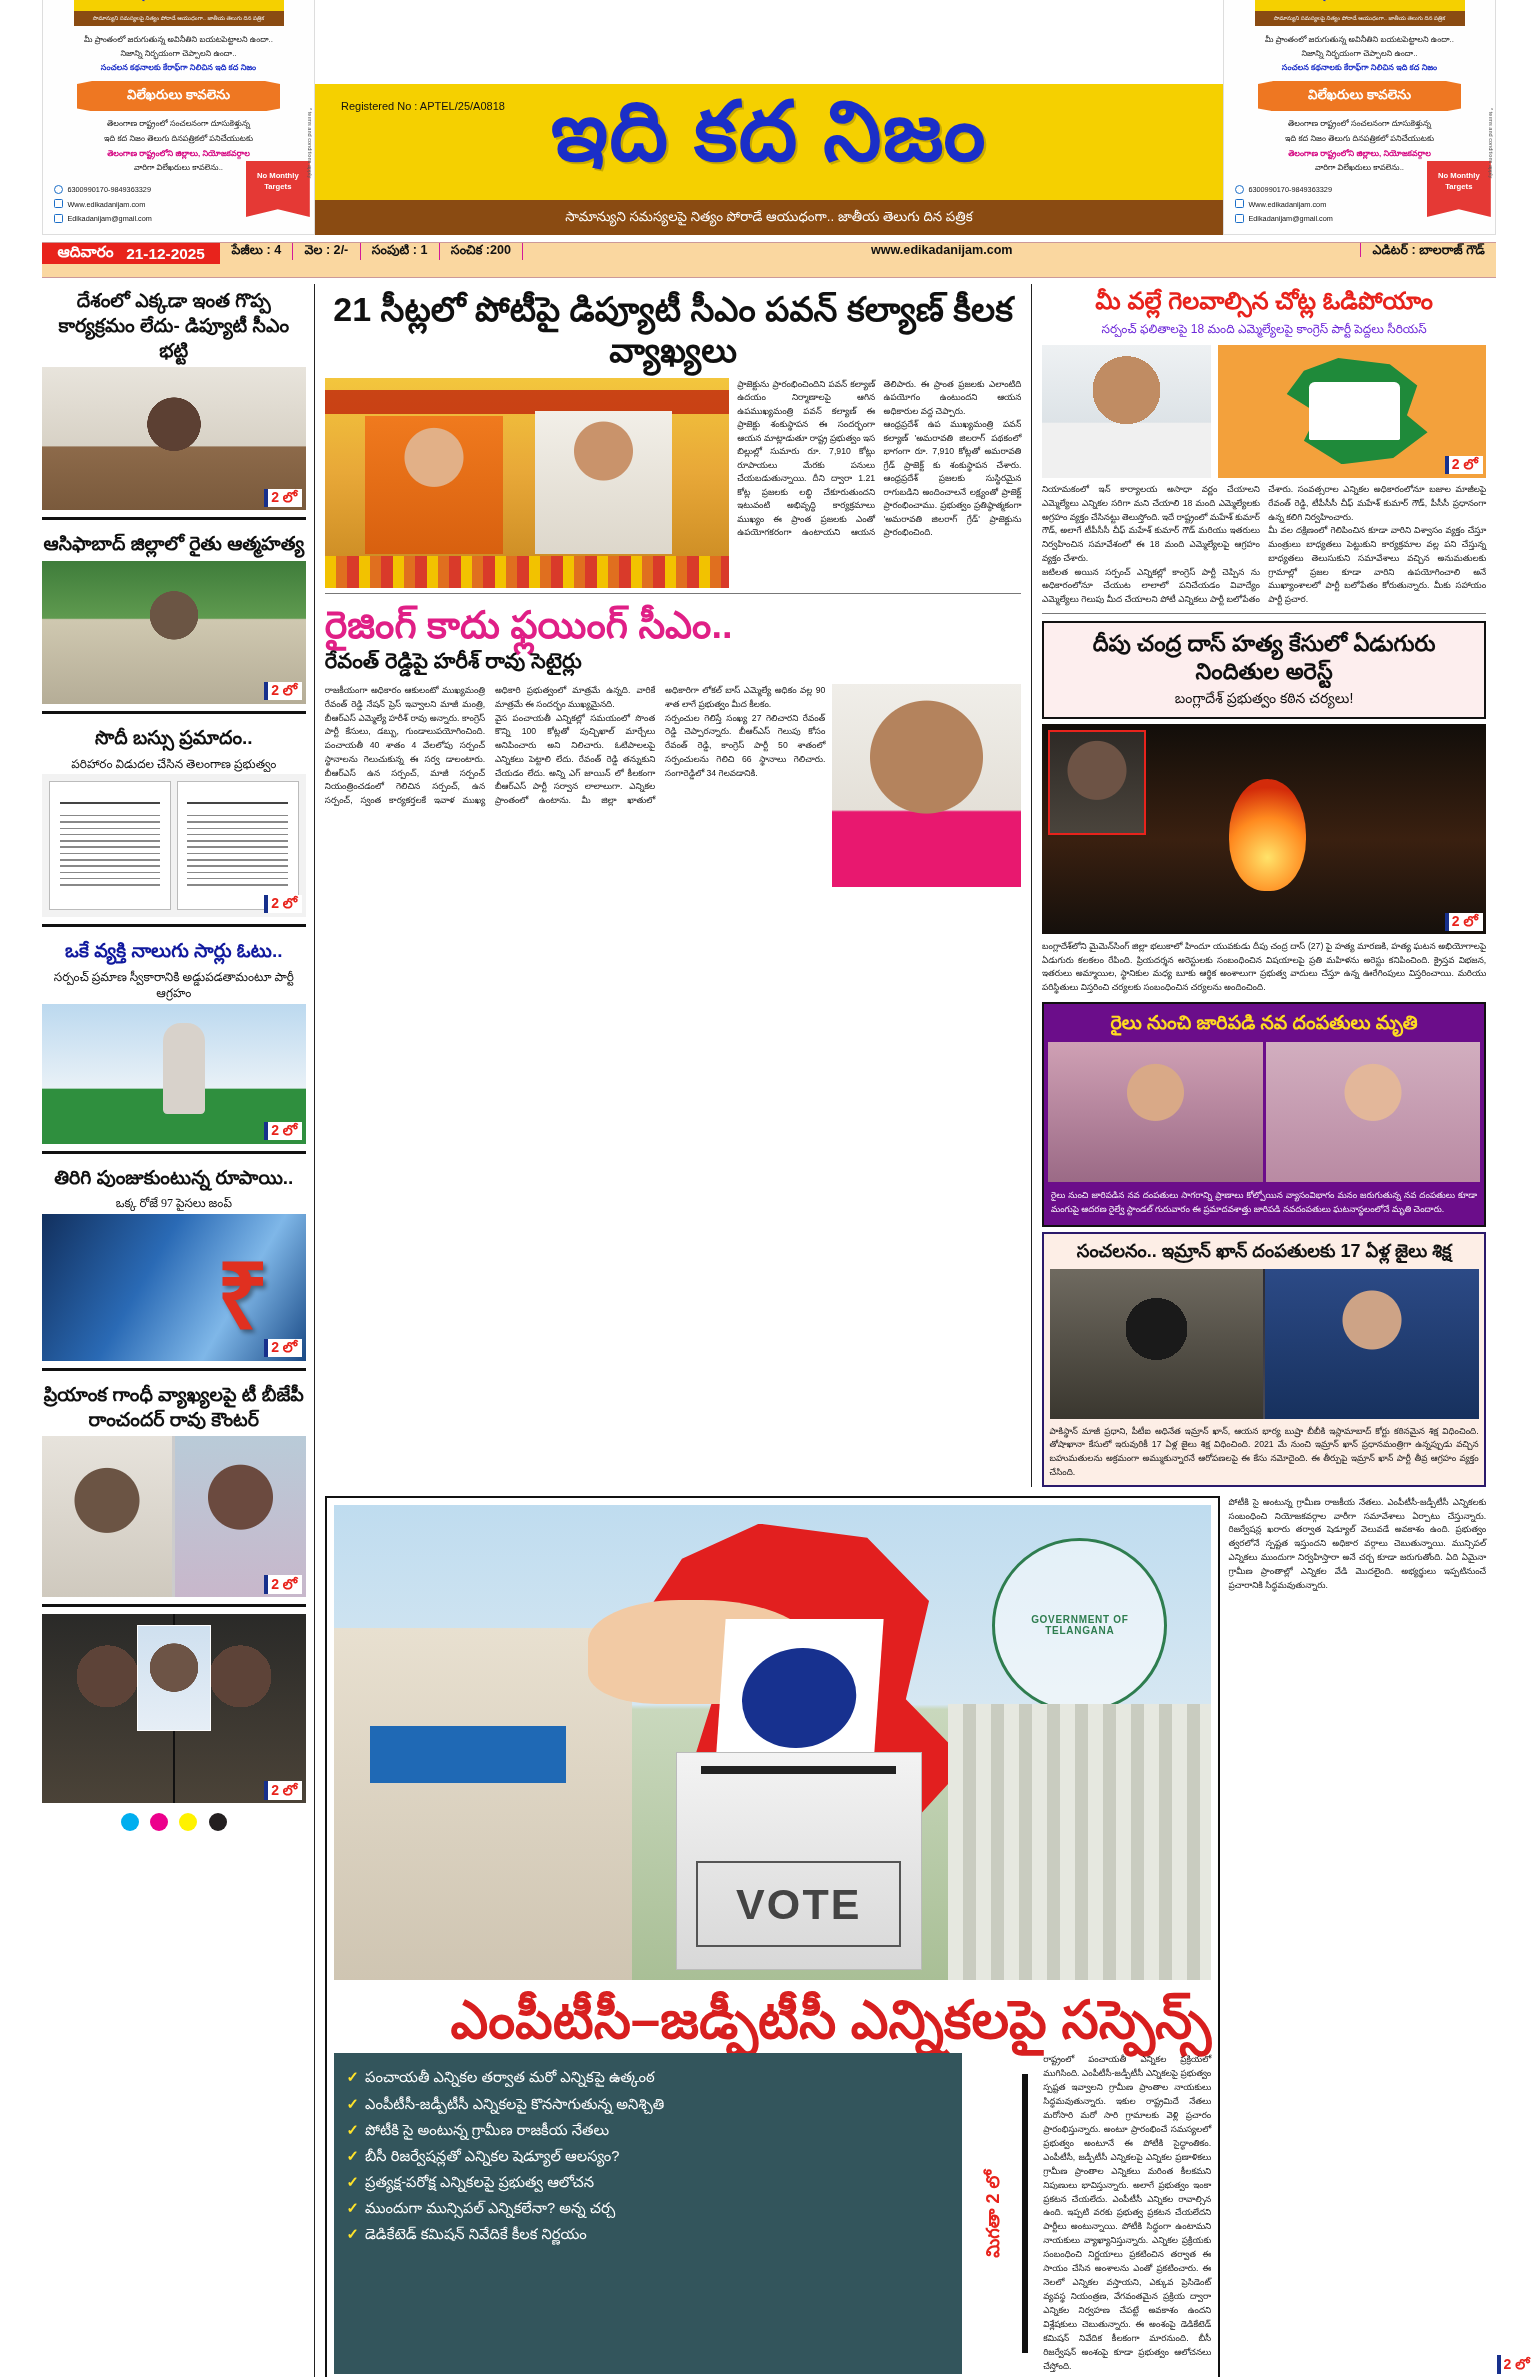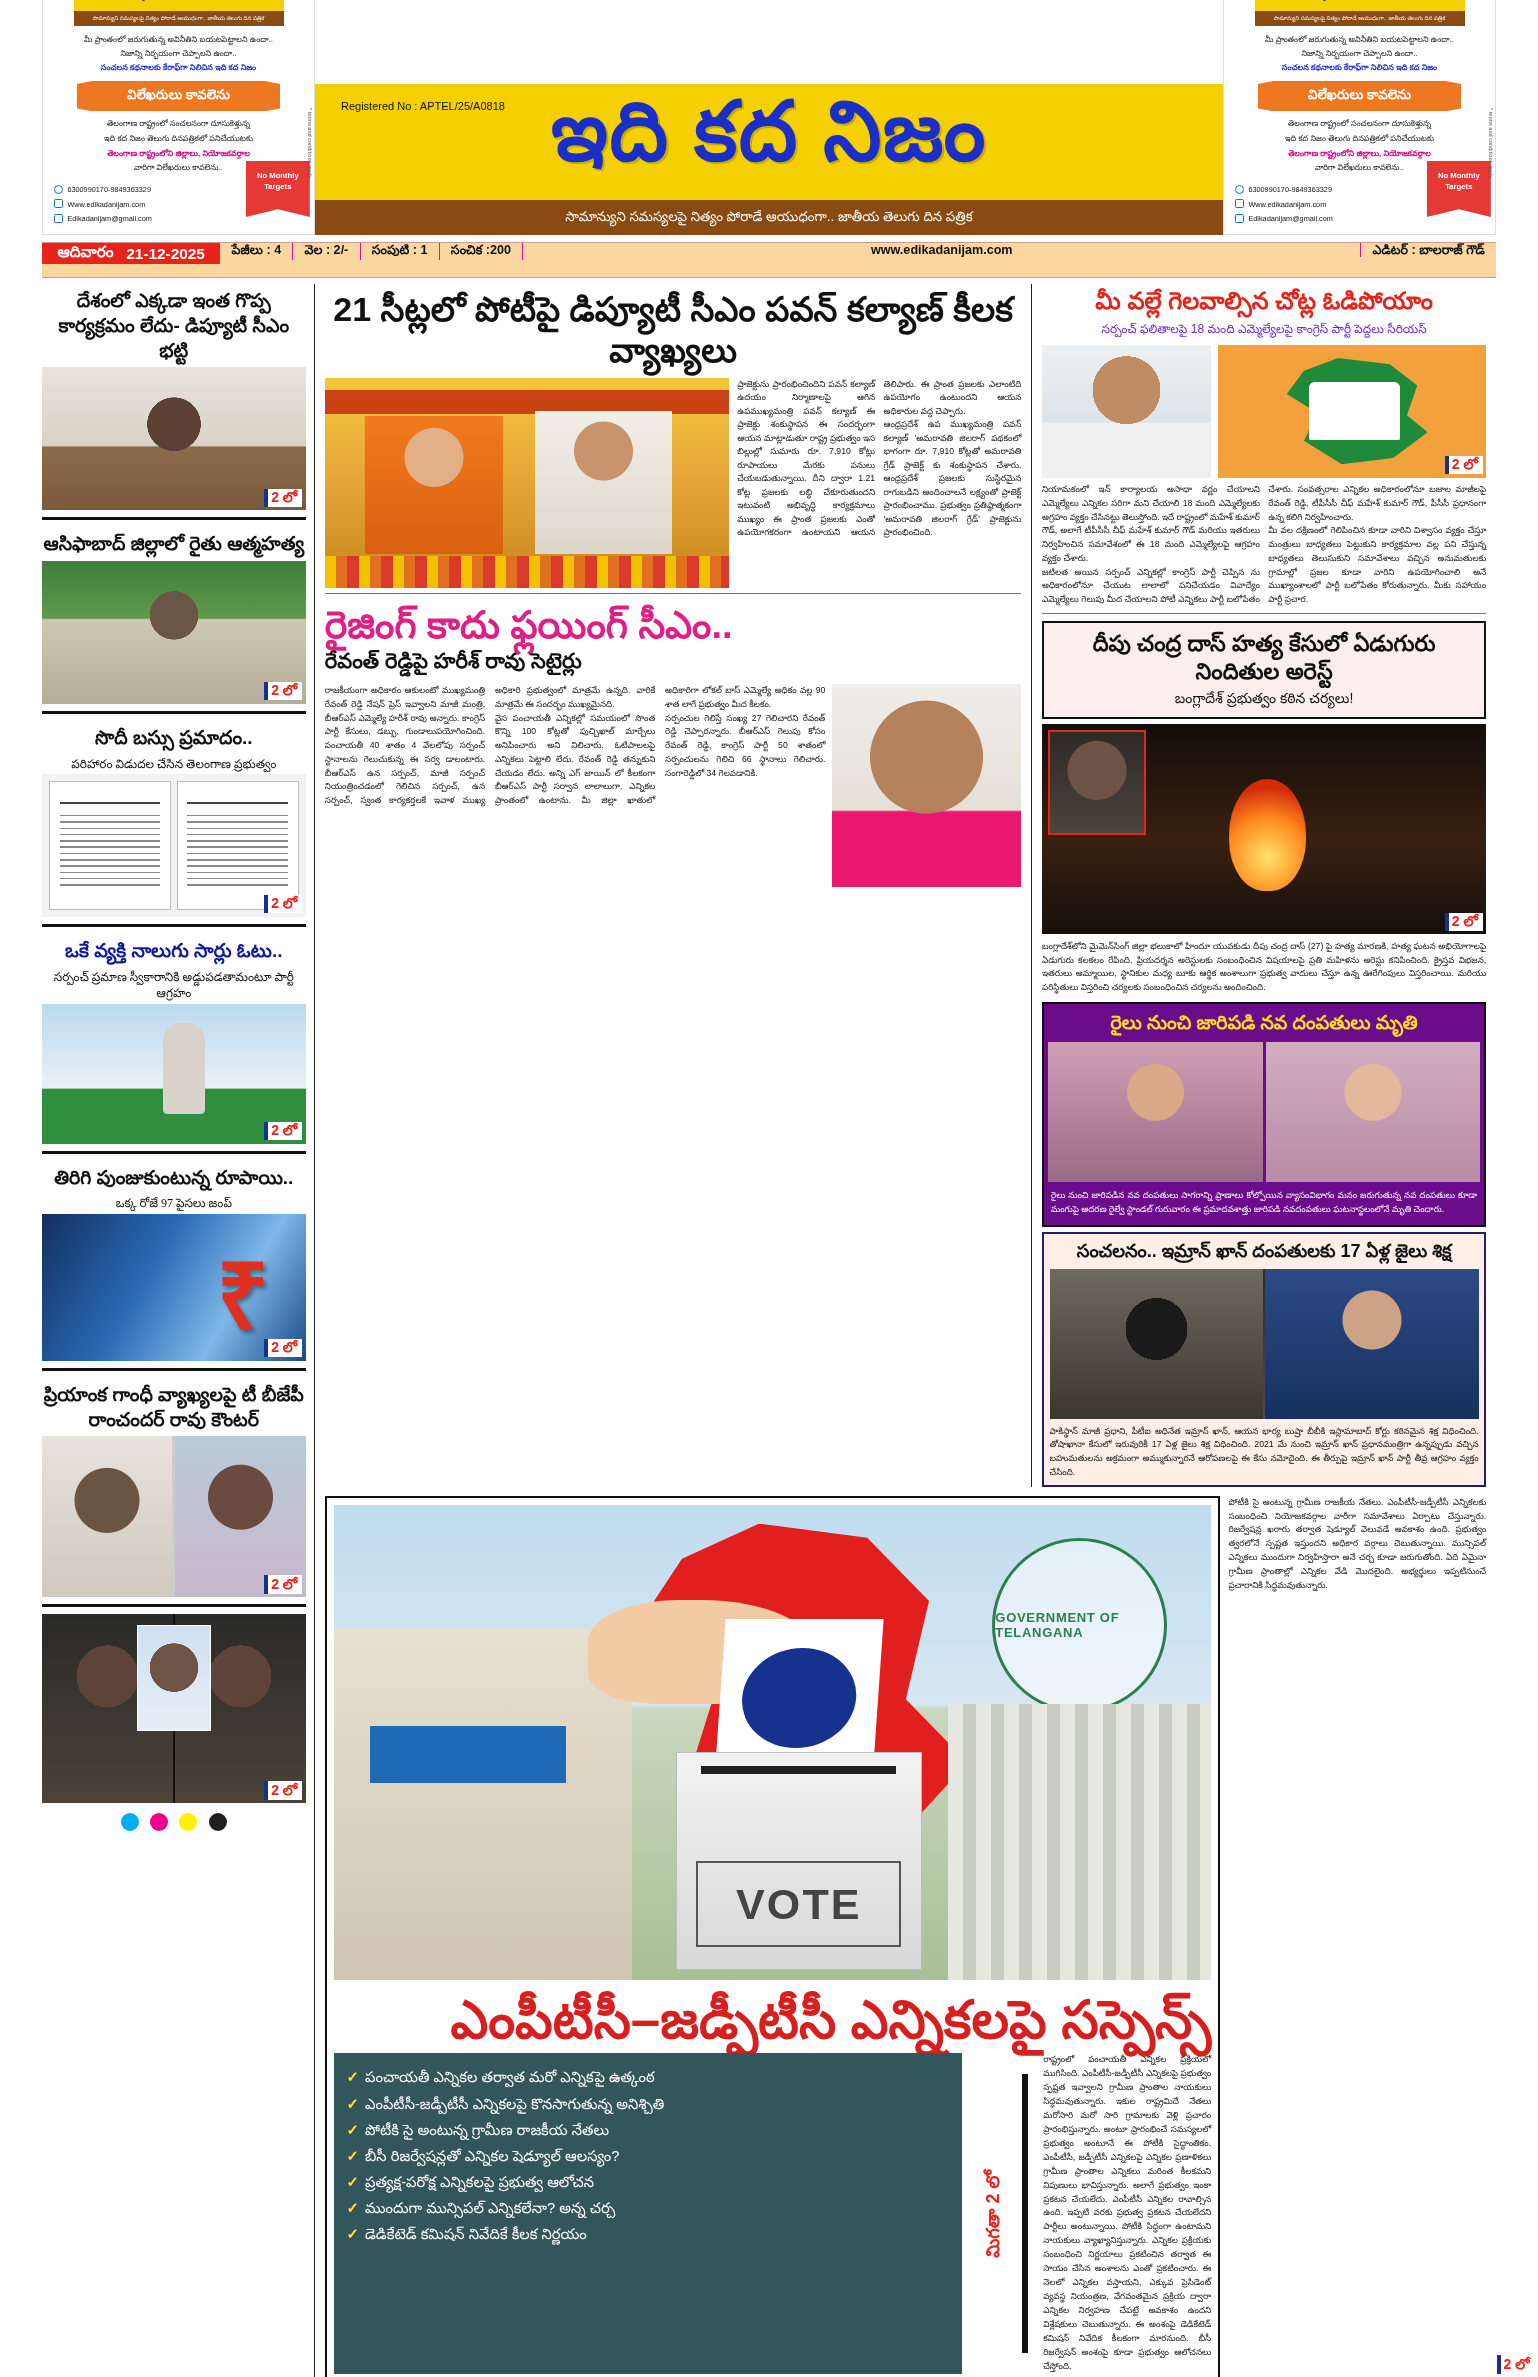--- a/index.html
+++ b/index.html
@@ -187,22 +187,22 @@
                         border:2.1px solid #555; display:flex; align-items:center; justify-content:center;
                         font-size:43px; font-weight:bold; color:#444; letter-spacing:2.1px; }
   .bigpic .paper { position:absolute; left:44%; top:24%; width:18%; height:34%; background:#fff;
                    transform:skewX(-4deg); }
   .bigpic .paper .sym { position:absolute; left:14%; top:18%; width:72%; height:62%;
                         background:#17318f; border-radius:50%; }
   .bigpic .hand2 { position:absolute; left:29%; top:20%; width:26%; height:22%; background:#f2caa4;
                    border-radius:40% 50% 20% 30%; }
   .bigpic .seal { position:absolute; right:5%; top:7%; width:175px; height:175px; border-radius:50%;
                   border:3.5px solid #2e7d4f; background:rgba(255,255,255,.55);
-                  display:flex; align-items:center; justify-content:center; 
-                  font-size:13px; font-weight:bold; color:#2e7d4f; letter-spacing:0.7px; }
+                  display:flex; align-items:center; justify-content:center; text-align:center;
+                  font-size:10px; font-weight:bold; color:#2e7d4f; letter-spacing:0.7px; }
   .bigpic .town { position:absolute; right:0; bottom:0; width:30%; height:58%;
                   background:repeating-linear-gradient(90deg,#e6e8e0 0 15.4px,#c9ccc0 15.4px 28px); }
 
   .redbig { font-size:53px; font-weight:bold; color:#d81f1f; text-align:right; line-height:1.18; padding:9.8px 0 1.4px 0; }
   .blackbig { font-size:46px; font-weight:bold; color:#111; text-align:center; line-height:1.18; padding:0 0 8.4px 0; }
 
   .checkrow { display:flex; gap:8.4px; }
   .checkbox { flex:1; background:#33555c; padding:11.2px 12.6px; }
   .checkbox li { list-style:none; color:#fff; font-size:14.7px; line-height:1.78; }
   .checkbox li::before { content:"✓"; color:#ffe32a; font-weight:bold; margin-right:6.3px; }

